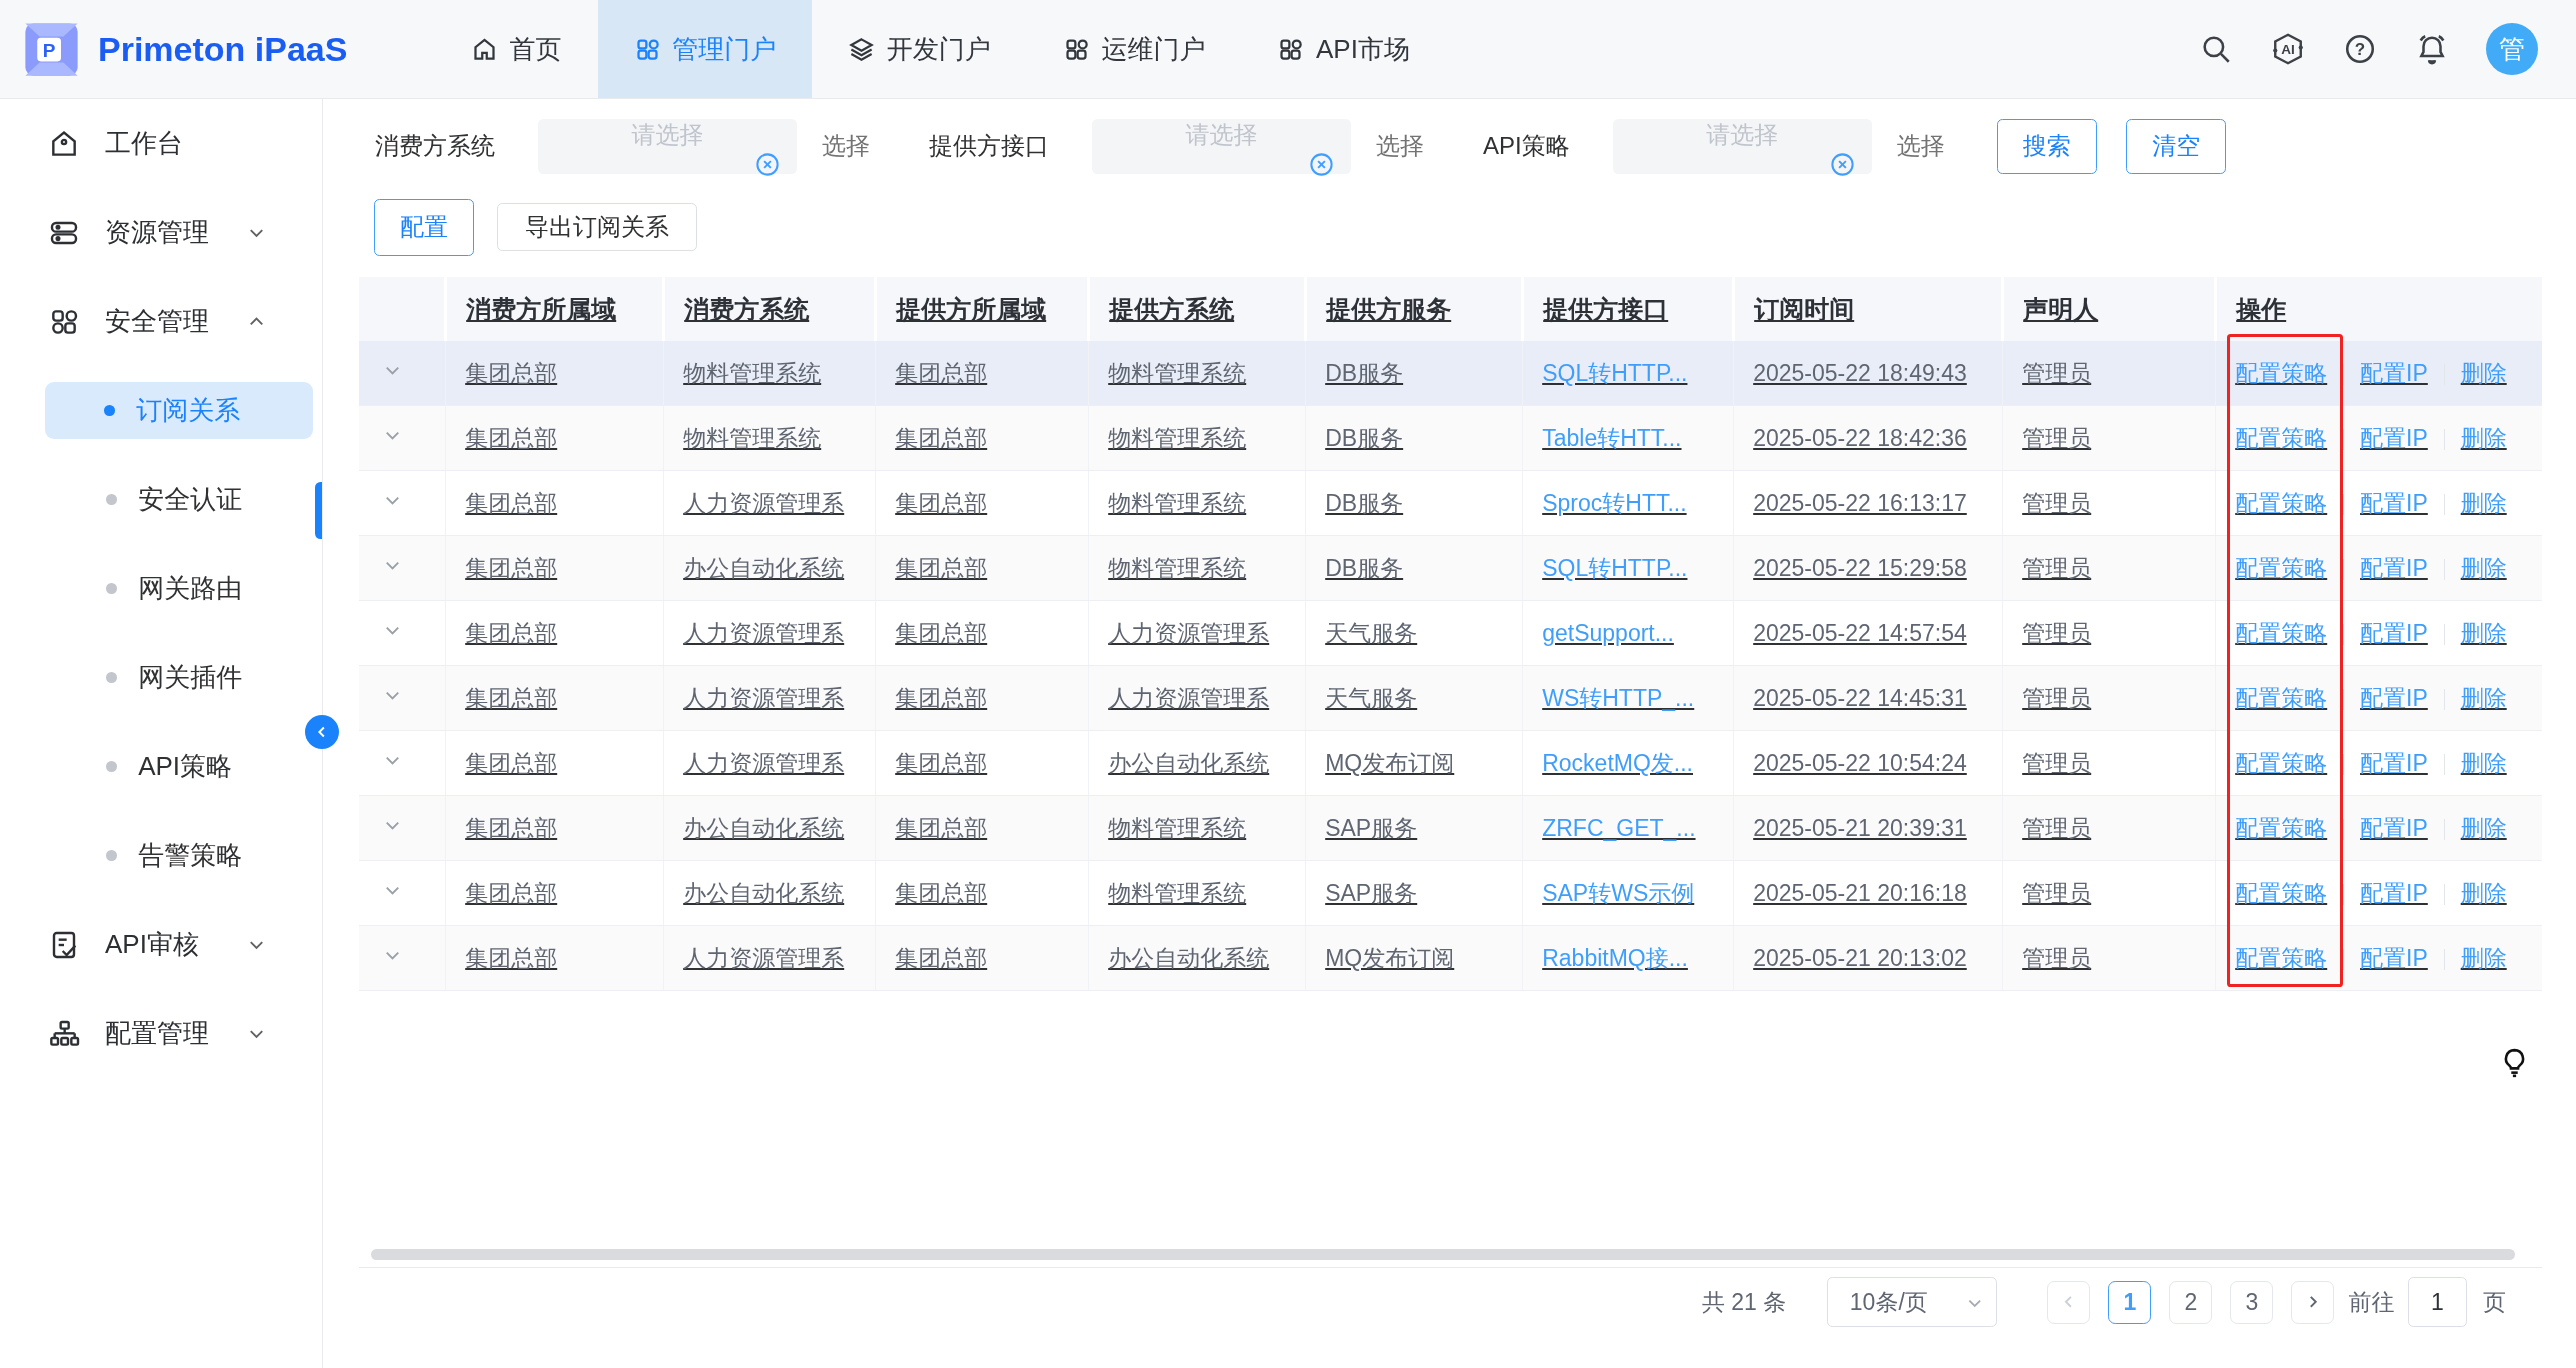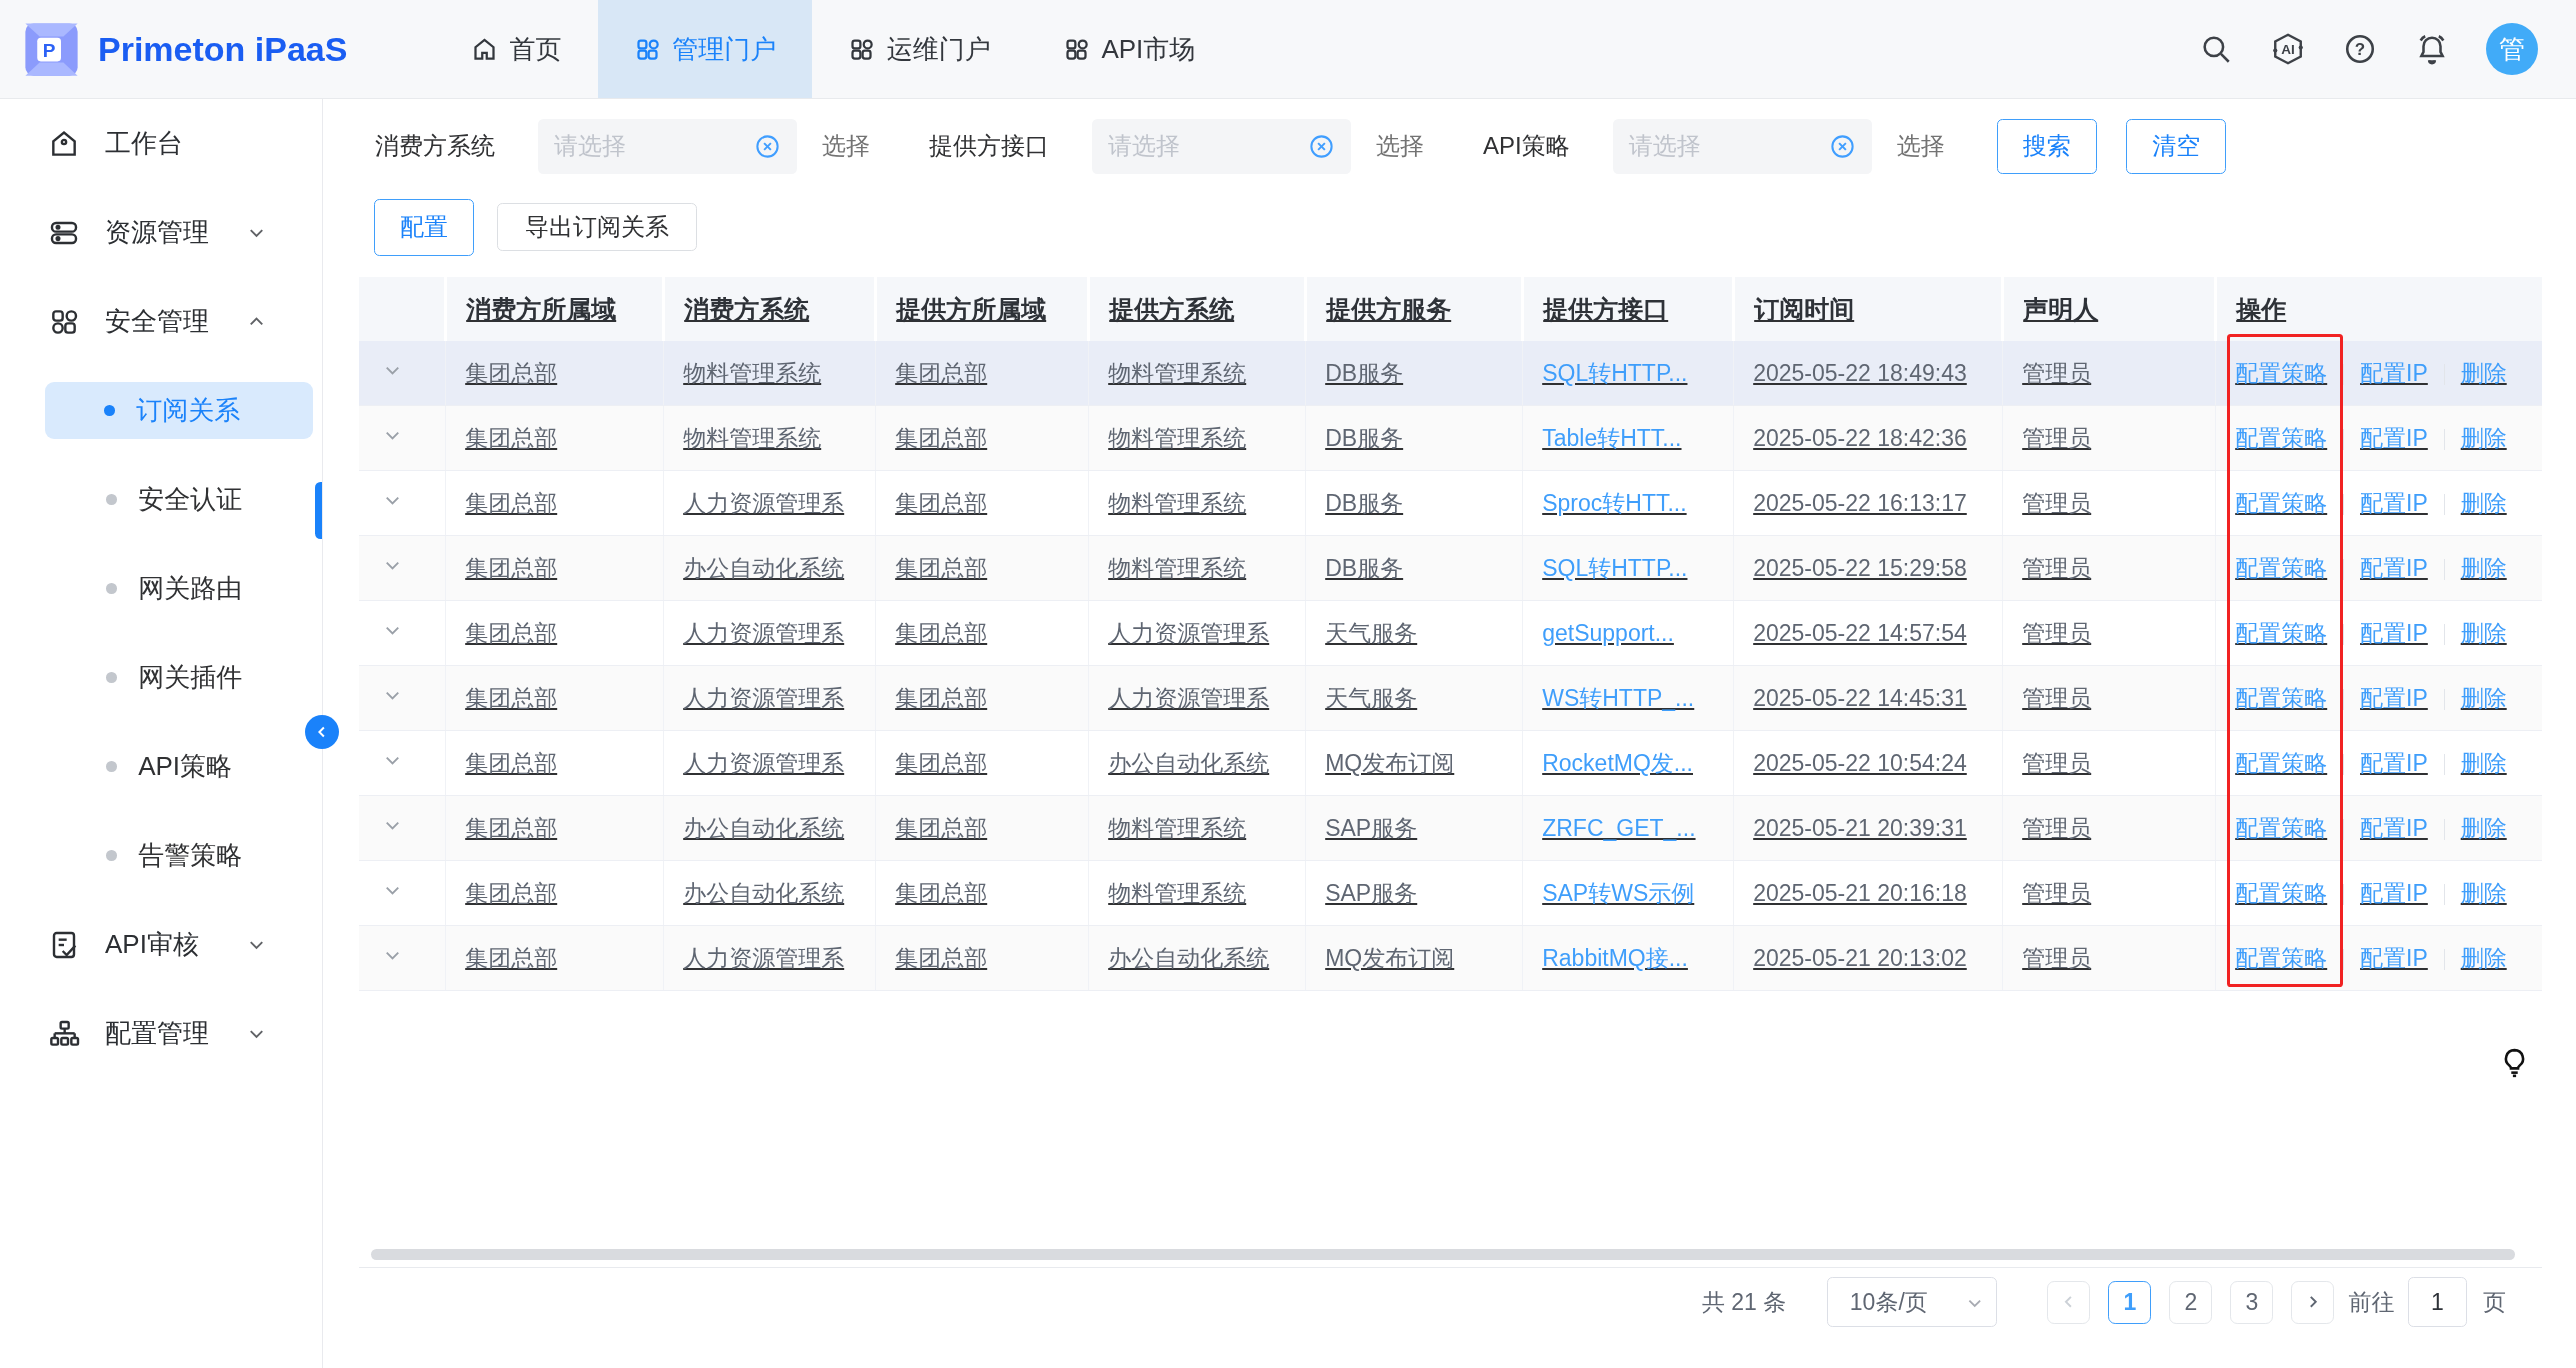--- a/index.html
+++ b/index.html
@@ -35,21 +35,21 @@
   .collapse-btn{position:absolute;right:-17px;top:616px;width:34px;height:34px;border-radius:50%;
         background:#1a82fa;display:flex;align-items:center;justify-content:center;z-index:6;cursor:pointer;}
   
   .main{flex:1;position:relative;padding-left:36px;box-sizing:border-box;background:#fff;}
   .filters{margin-top:19.7px;height:55px;display:flex;align-items:center;font-size:24px;color:#303133;}
   .fgroup{display:flex;align-items:center;}
   .fgroup .f-label{margin-left:16px;}
   .fgroup + .fgroup{margin-left:59px;}
   .fgroup + .fgroup .f-label{margin-left:0;}
   .f-input{margin-left:43px;width:259px;height:55px;background:#f4f5f7;border-radius:5.4px;display:flex;
-           align-items:center;padding:0 16px;box-sizing:border-box;cursor:pointer;}
+           align-items:center;padding:0 16px;box-sizing:border-box;cursor:pointer;flex-direction:column;}
   .placeholder{color:#c0c4cc;font-size:24px;}
   .clear-ico{margin-left:auto;display:flex;}
   .f-select{color:#737373;margin-left:25px;cursor:pointer;}
   .f-btn{height:55px;padding:0 25px;border:1.8px solid #3f9efb;border-radius:5.4px;color:#1a82fa;background:#fff;
          font-size:24px;display:flex;align-items:center;cursor:pointer;box-sizing:border-box;}
   .f-btn.search{margin-left:52px;}
   .f-btn.clear{margin-left:29.5px;}
   .actions{margin-top:25px;display:flex;align-items:center;}
   .btn-config{margin-left:15px;height:57px;padding:12px 25px;border:1.8px solid #3f9efb;border-radius:5.4px;
          color:#1a82fa;background:#fff;font-size:24px;display:flex;align-items:center;cursor:pointer;box-sizing:border-box;}
@@ -115,20 +115,28 @@
         <svg width="27" height="27" viewBox="0 0 24 24" fill="none" stroke-width="2">
             <rect x="4" y="4" width="7" height="7" rx="2"></rect>
             <circle cx="17.5" cy="7.5" r="3.5"></circle>
             <rect x="4" y="13" width="7" height="7" rx="2"></rect>
             <rect x="13" y="13" width="7" height="7" rx="2"></rect>
           </svg>
         <span>管理门户</span>
       </div>
       <div class="nav-item">
         <svg width="27" height="27" viewBox="0 0 24 24" fill="none" stroke-width="2">
+            <polygon points="12,3 21,8 12,13 3,8"></polygon>
+            <polyline points="3,12 12,17 21,12"></polyline>
+            <polyline points="3,16 12,21 21,16"></polyline>
+          </svg>
+        <span>开发门户</span>
+      </div>
+      <div class="nav-item">
+        <svg width="27" height="27" viewBox="0 0 24 24" fill="none" stroke-width="2">
             <rect x="4" y="4" width="7" height="7" rx="2"></rect>
             <circle cx="17.5" cy="7.5" r="3.5"></circle>
             <rect x="4" y="13" width="7" height="7" rx="2"></rect>
             <rect x="13" y="13" width="7" height="7" rx="2"></rect>
           </svg>
         <span>运维门户</span>
       </div>
       <div class="nav-item">
         <svg width="27" height="27" viewBox="0 0 24 24" fill="none" stroke-width="2">
             <rect x="4" y="4" width="7" height="7" rx="2"></rect>

